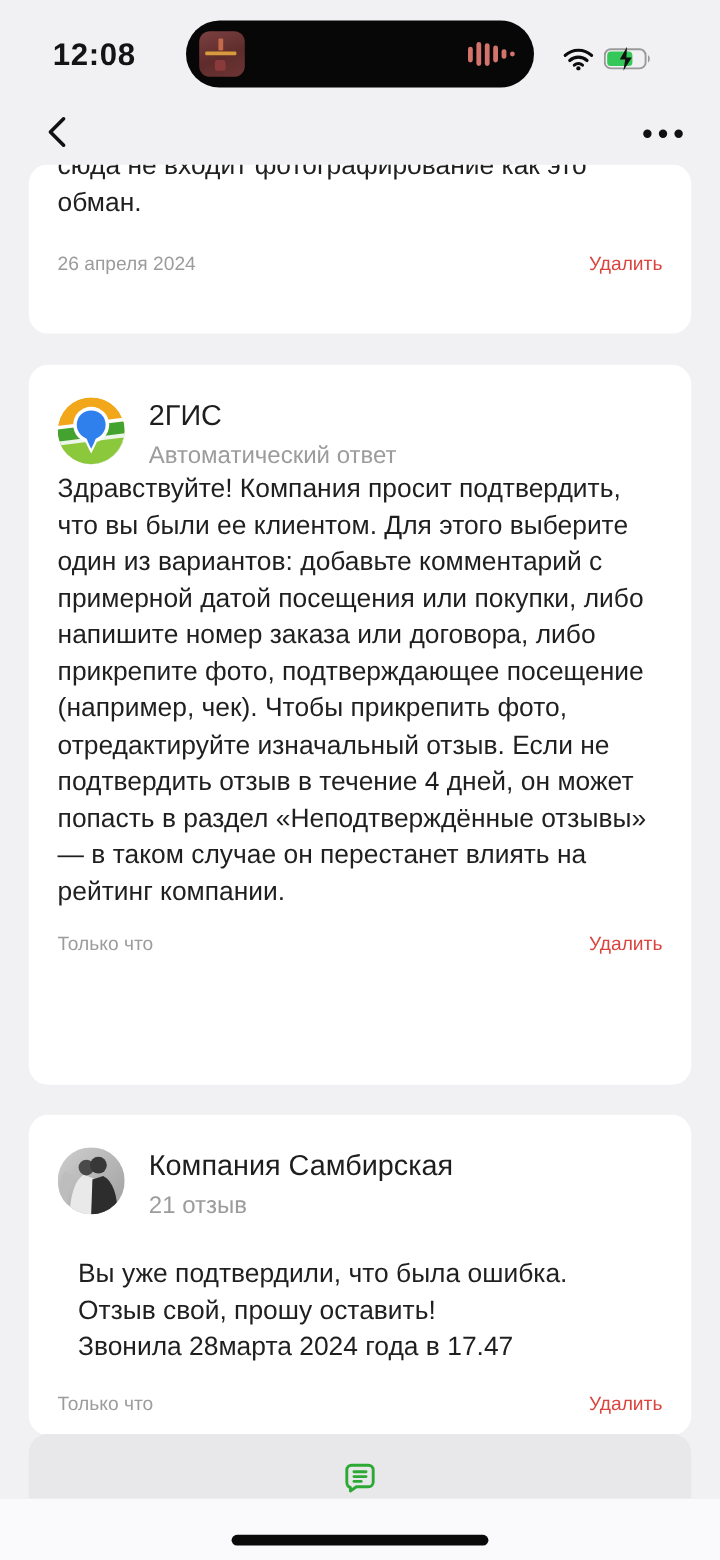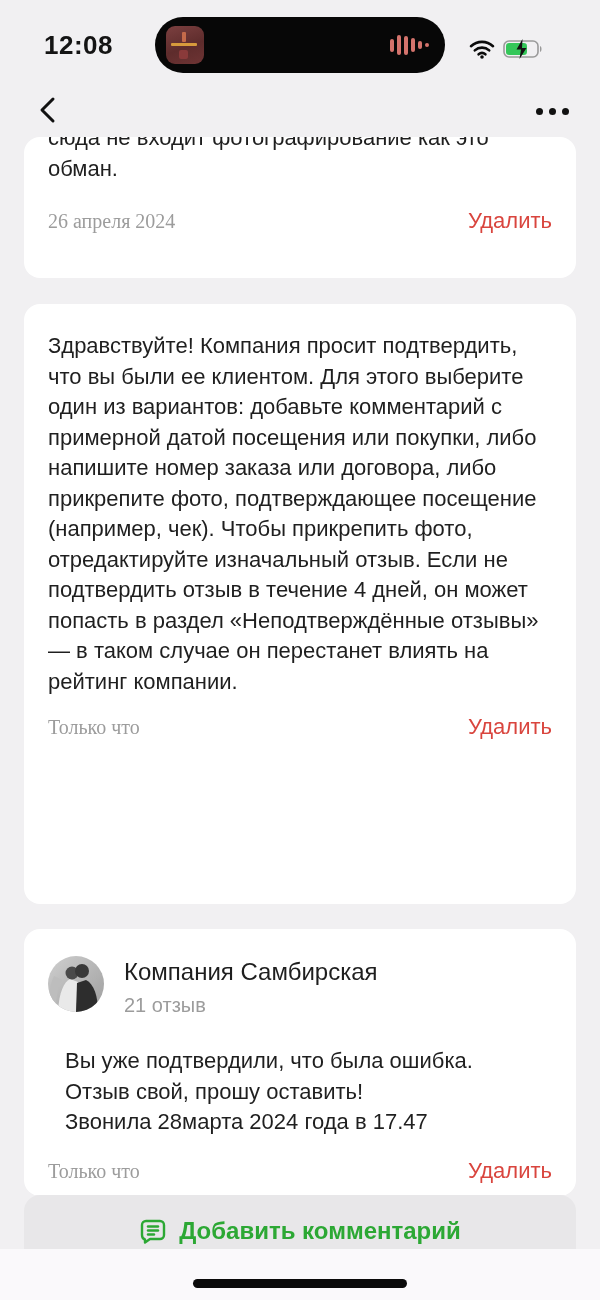--- a/index.html
+++ b/index.html
@@ -40,22 +40,22 @@
   .nav-more i{width:7px;height:7px;border-radius:50%;background:#111;}
 
   
   .content{position:absolute;top:137px;left:0;width:600px;height:1058px;overflow:hidden;}
   .card{position:relative;margin:0 24px;background:var(--card);border-radius:16px;
     padding:0 24px;overflow:hidden;}
   .card-clipped{height:141px;}
   .clip-shift{margin-top:-15px;}
   .body-text{font-size:22px;line-height:31px;color:#1f1f1f;white-space:pre-line;}
   .meta-row{display:flex;justify-content:space-between;align-items:center;line-height:30px;}
-  .meta-date{font-size:20px;color:var(--text-secondary);font-family:Liberation Serif, serif;}
-  .delete-link{font-size:22px;color:var(--delete-red);background:none;border:none;
+  .meta-date{font-size:16px;color:var(--text-secondary);}
+  .delete-link{font-size:16px;color:var(--delete-red);background:none;border:none;
     cursor:pointer;font-family:inherit;padding:0;}
 
   .card-reply{margin-top:26px;height:600px;padding-top:27px;}
   .card-user{margin-top:25px;height:267px;padding-top:27px;}
   .card-head{display:flex;align-items:flex-start;gap:20px;}
   .avatar-wrap{width:56px;height:56px;border-radius:50%;overflow:hidden;flex:0 0 auto;}
   .head-name{font-size:24px;font-weight:500;color:#1e1e1e;margin-top:2px;}
   .head-sub{font-size:20px;color:var(--text-secondary);margin-top:8px;}
   .card-reply .body-text{line-height:30.5px;}
   .card-reply .meta-row{margin-top:15px;}
@@ -134,20 +134,39 @@
         <div class="body-text">сюда не входит фотографирование как это</div>
         <div class="body-text">обман.</div>
         <div class="meta-row" style="margin-top:22px;">
           <span class="meta-date">26 апреля 2024</span>
           <button class="delete-link">Удалить</button>
         </div>
       </div>
     </div>
 
     <div class="card card-reply">
+      <div class="card-head">
+        <div class="avatar-wrap">
+          <svg width="56" height="56" viewBox="0 0 56 56">
+            <circle cx="28" cy="28" r="28" fill="#F2A71B"></circle>
+            <path d="M0 24 L56 17 L56 28 A28 28 0 0 1 0 28 Z" fill="#ffffff"></path>
+            <path d="M0 27 L56 20 L56 28 A28 28 0 0 1 0 28 Z" fill="#44A32F"></path>
+            <path d="M1.5 37 L56 30 A28 28 0 0 1 1.5 37 Z" fill="#ffffff" opacity="0.9"></path>
+            <path d="M2.5 40 L55 33.5 A28 28 0 0 1 2.5 40 Z" fill="#8CC83C"></path>
+            <circle cx="28" cy="23" r="15" fill="#ffffff"></circle>
+            <path d="M28 47 C23.5 38 20.5 33 20.5 27 L35.5 27 C35.5 33 32.5 38 28 47 Z" fill="#ffffff"></path>
+            <circle cx="28" cy="23" r="12" fill="#2F80ED"></circle>
+            <path d="M28 43 C24.8 36.5 23 32.5 23 27.5 L33 27.5 C33 32.5 31.2 36.5 28 43 Z" fill="#2F80ED"></path>
+          </svg>
+        </div>
+        <div>
+          <div class="head-name">2ГИС</div>
+          <div class="head-sub">Автоматический ответ</div>
+        </div>
+      </div>
       <div class="body-text">Здравствуйте! Компания просит подтвердить, что вы были ее клиентом. Для этого выберите один из вариантов: добавьте комментарий с примерной датой посещения или покупки, либо напишите номер заказа или договора, либо прикрепите фото, подтверждающее посещение (например, чек). Чтобы прикрепить фото, отредактируйте изначальный отзыв. Если не подтвердить отзыв в течение 4 дней, он может попасть в раздел «Неподтверждённые отзывы» — в таком случае он перестанет влиять на рейтинг компании.</div>
       <div class="meta-row">
         <span class="meta-date">Только что</span>
         <button class="delete-link">Удалить</button>
       </div>
     </div>
 
     <div class="card card-user">
       <div class="card-head">
         <div class="avatar-wrap">
@@ -184,20 +203,19 @@
 
   <button class="footer-btn">
     <span style="display:flex;">
       <svg width="28" height="28" viewBox="0 0 28 28" fill="none">
         <path d="M9 4 L21 4 C23.2 4 25 5.8 25 8 L25 18 C25 20.2 23.2 22 21 22 L11 22 L6 25.5 L6 22.5 C4.2 22 3 20.2 3 18 L3 8 C3 5.8 4.8 4 7 4 Z" stroke="var(--accent-green)" stroke-width="2.4" stroke-linejoin="round"></path>
         <line x1="9" y1="9.5" x2="19" y2="9.5" stroke="var(--accent-green)" stroke-width="2.4" stroke-linecap="round"></line>
         <line x1="9" y1="13.5" x2="19" y2="13.5" stroke="var(--accent-green)" stroke-width="2.4" stroke-linecap="round"></line>
         <line x1="9" y1="17.5" x2="15" y2="17.5" stroke="var(--accent-green)" stroke-width="2.4" stroke-linecap="round"></line>
       </svg>
     </span>
-    <span class="label">Добавить комментарий</span>
   </button>
 
   <div class="bottom-strip">
     <div class="home-indicator"></div>
   </div>
 
 </div>
 
 </body></html>

